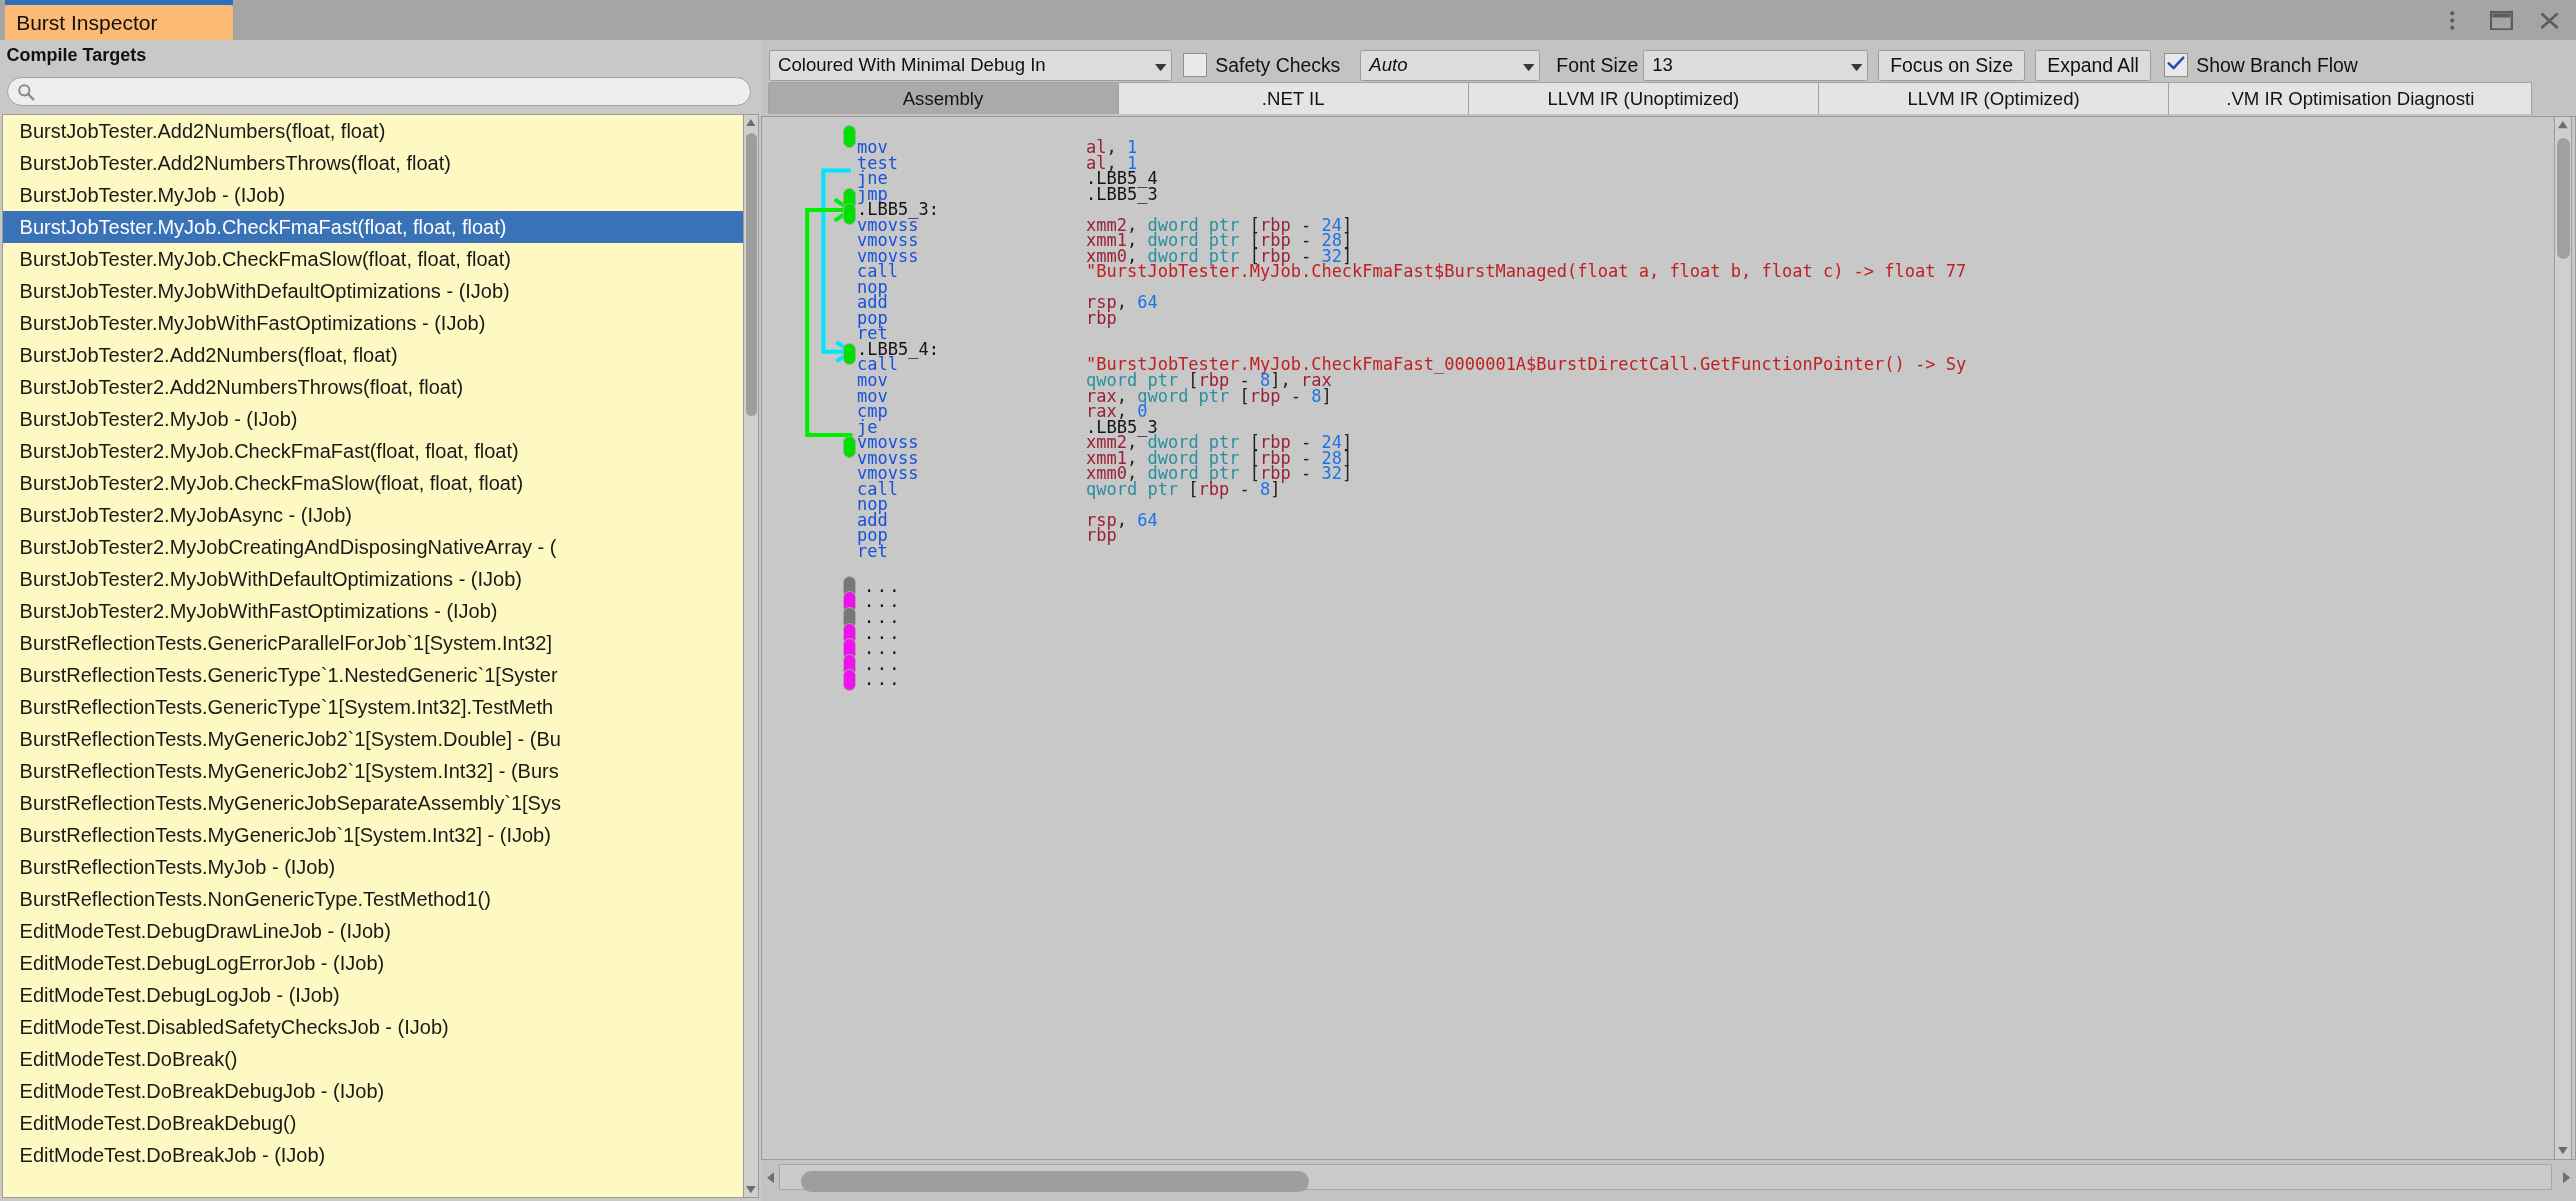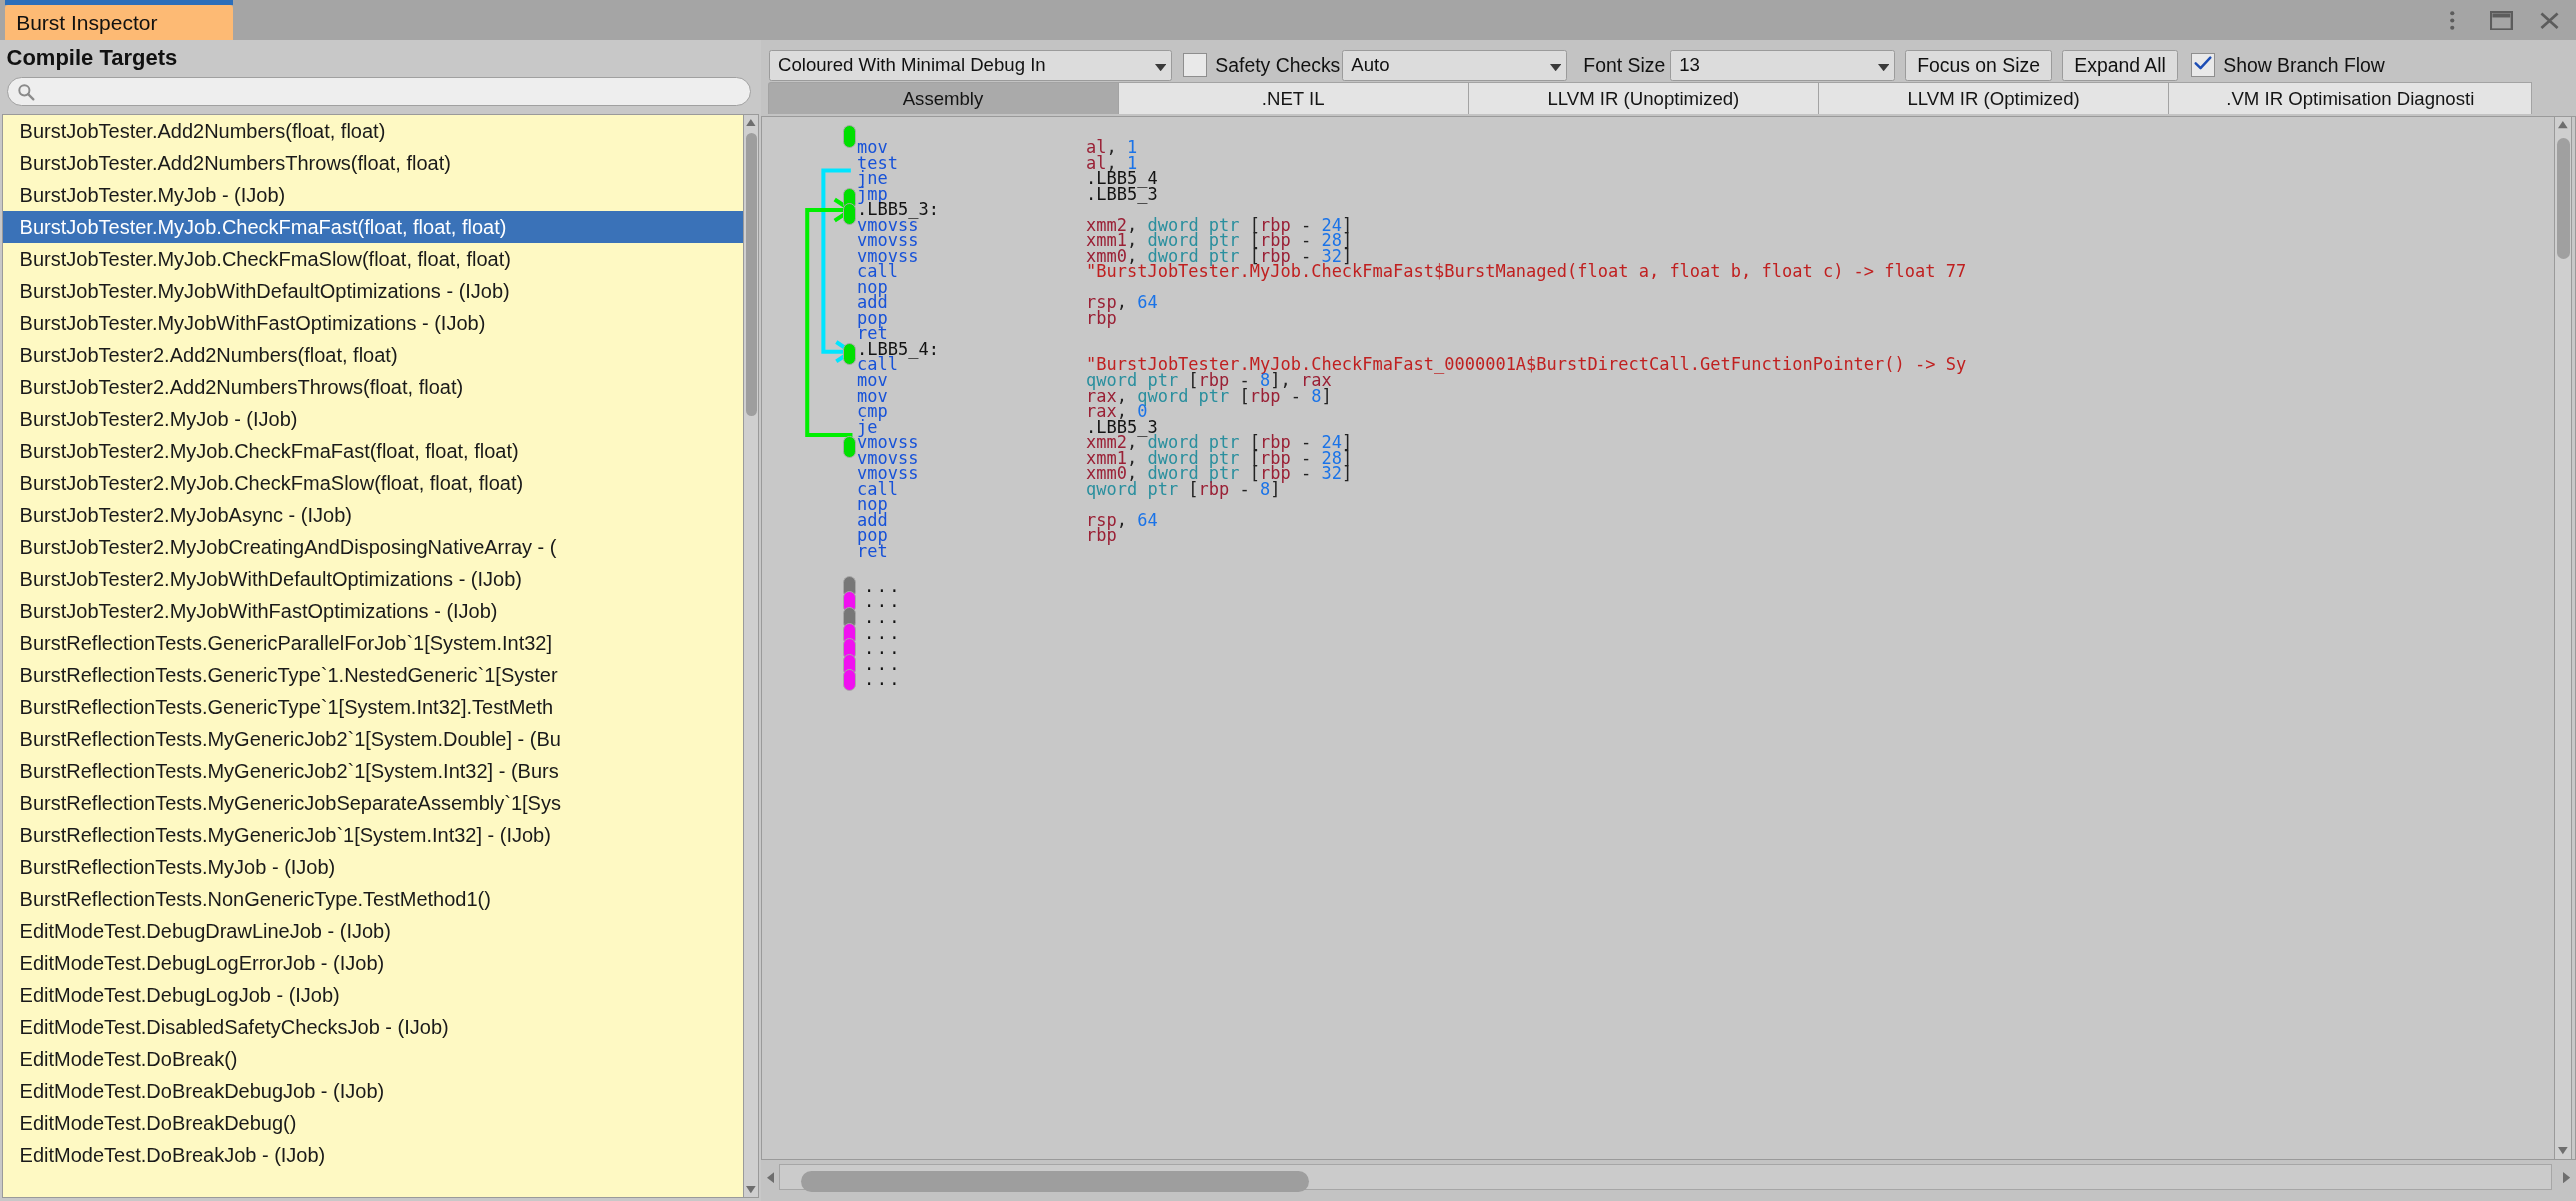--- a/index.html
+++ b/index.html
@@ -34,21 +34,21 @@
   }
   .win-btn svg { display: block; }
 
   
   #left-panel {
     position: absolute; left: 0; top: 40px; width: 761px; height: 1161px;
     background: #c8c8c8;
   }
   #compile-targets-title {
     position: absolute; left: 6.5px; top: 4.9px;
-    font-size: 22px; font-weight: bold; color: #111;
+    font-size: 18px; font-weight: bold; color: #111;
   }
   #search-row {
     position: absolute; left: 6.5px; top: 37px; width: 744px; height: 29px;
   }
   #search-input {
     width: 100%; height: 29px;
     background: #eeeeee;
     border: 0.8px solid #a0a0a0;
     border-radius: 14.6px;
     padding-left: 34px;
@@ -108,21 +108,21 @@
     display: flex; align-items: center; padding-left: 8px;
   }
   .tb-dropdown {
     height: 31px; background: #dcdcdc; border: 0.8px solid #9b9b9b;
     border-radius: 2.4px; display: flex; align-items: center;
     font-size: 18.6px; color: #111; padding: 0 4.9px 0 8px;
     white-space: nowrap;
   }
   .tb-dropdown .caret { margin-left: auto; padding-left: 6.5px; }
   #mode-dropdown { width: 403px; }
-  #safety-dropdown { width: 225px; margin-left: 2px; }
+  #safety-dropdown { width: 180px; margin-left: 20px; font-style: italic; }
   #fontsize-dropdown { width: 225px; margin-left: 4.9px; }
   .tb-check {
     width: 24px; height: 24px; background: #e9e9e9;
     border: 0.8px solid #8e8e8e; margin-left: 11.3px;
     display:flex; align-items:center; justify-content:center;
   }
   .tb-label { font-size: 19.4px; color: #111; margin-left: 8px; white-space: nowrap; }
   .tb-button {
     height: 31px; background: #dcdcdc; border: 0.8px solid #9b9b9b;
     border-radius: 2.4px; display: flex; align-items: center; justify-content: center;

